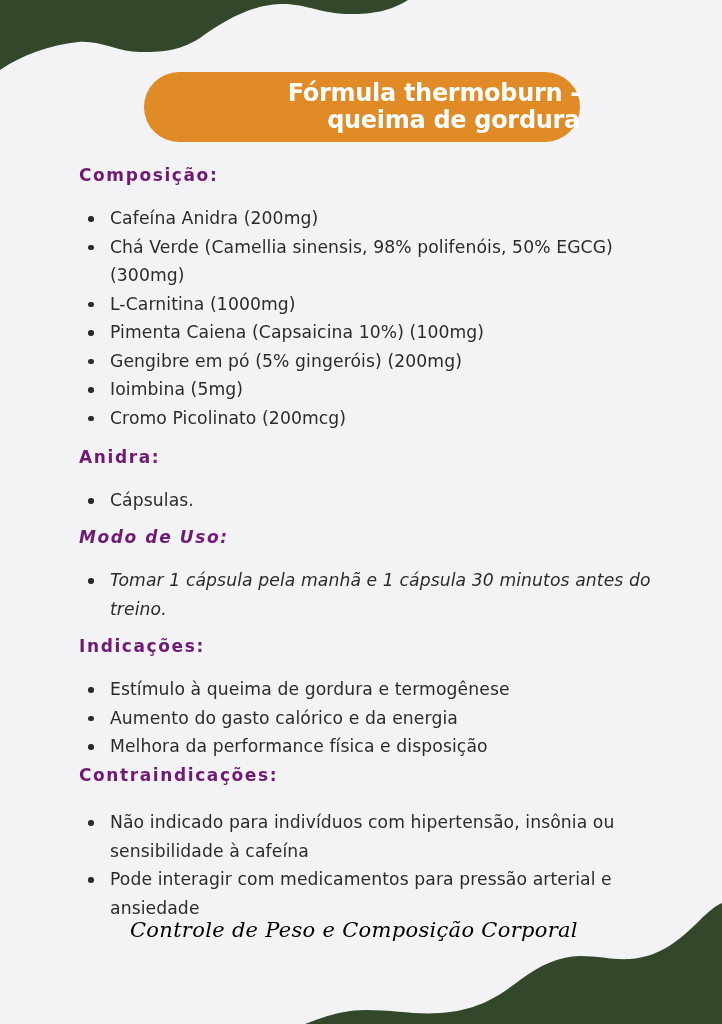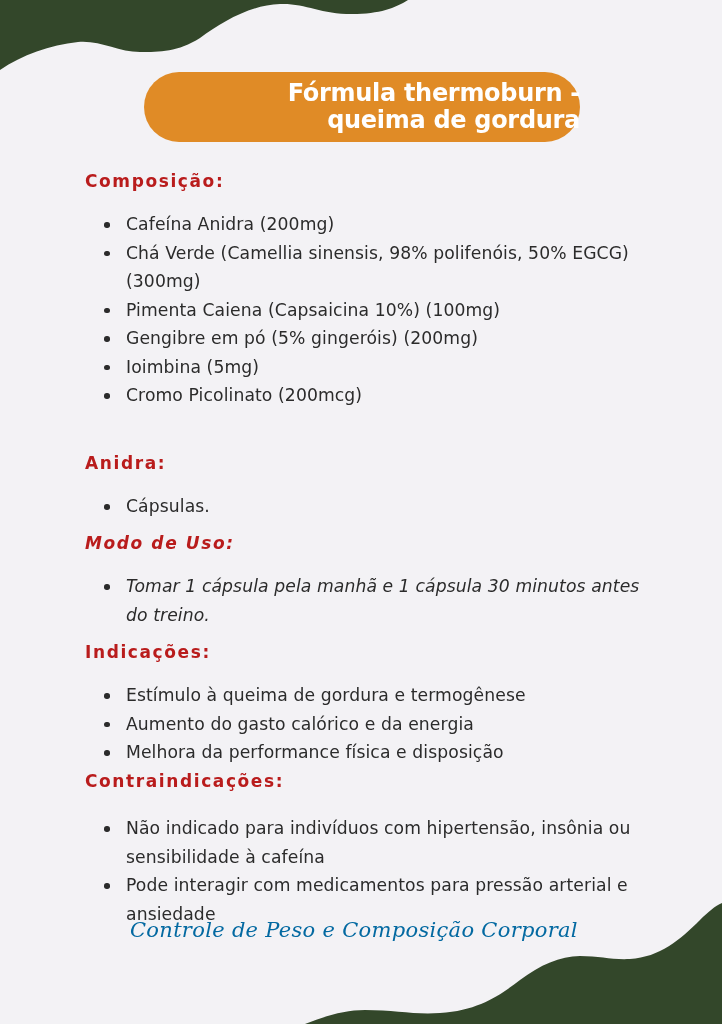--- a/index.html
+++ b/index.html
@@ -32,28 +32,28 @@
     .content {
       position: absolute;
       left: 73px; top: 154px;
       width: 590px;
     }
     .section-heading {
       font-family: "DejaVu Sans", sans-serif;
       font-weight: bold;
       font-size: 17px;
       letter-spacing: 1.6px;
-      color: #b91c1c;
-      margin: 12px;
+      color: #701a75;
+      margin: 6px;
       height: 30px;
       line-height: 30px;
     }
     ul.items {
       list-style: none;
-      margin: 16px; padding: 0;
+      margin: 0; padding: 0;
     }
     ul.items li {
       position: relative;
       padding-left: 37px;
       font-family: "DejaVu Sans", sans-serif;
       font-weight: normal;
       font-size: 17.2px;
       line-height: 28.5px;
       letter-spacing: 0.1px;
       color: #2b2b2b;
@@ -75,21 +75,21 @@
     .sec-indic { position: absolute; top: 471px; left: 0; width: 590px; }
     .sec-indic ul { margin-top: 14px; }
     .sec-contra { position: absolute; top: 600px; left: 0; width: 590px; }
     .sec-contra ul { margin-top: 18px; }
     .footer-script {
       position: absolute;
       left: 130px; top: 918px;
       font-family: "DejaVu Serif", serif;
       font-style: italic;
       font-size: 21px;
-      color: #0369a1;
+      color: #000000;
       letter-spacing: 0.3px;
     }
   </style>
 </head>
 <body>
 
 <svg class="wave wave-top" width="722" height="1024" viewBox="0 0 722 1024">
   <path d="M0,0 L408,0 C395,8 380,14 352,14 C320,14 305,3 280,4 C250,5 222,22 200,38 C178,52 160,52 140,52 C118,52 100,40 78,42 C50,45 22,55 0,70 Z" fill="#33472A"></path>
   <path d="M305,1024 C325,1016 345,1010 365,1010 C395,1010 415,1015 440,1013 C480,1010 500,995 520,980 C540,965 560,956 580,956 C600,956 612,960 630,959 C660,957 680,940 700,920 C708,912 715,906 722,903 L722,1024 Z" fill="#33472A"></path>
 </svg>
@@ -99,20 +99,21 @@
   <span>queima de gordura</span>
 </div>
 
 <div class="content">
 
   <div class="sec-composicao">
     <h2 class="section-heading">Composição:</h2>
     <ul class="items">
       <li>Cafeína Anidra (200mg)</li>
       <li>Chá Verde (Camellia sinensis, 98% polifenóis, 50% EGCG) (300mg)</li>
+      <li>L-Carnitina (1000mg)</li>
       <li>Pimenta Caiena (Capsaicina 10%) (100mg)</li>
       <li>Gengibre em pó (5% gingeróis) (200mg)</li>
       <li>Ioimbina (5mg)</li>
       <li>Cromo Picolinato (200mcg)</li>
     </ul>
   </div>
 
   <div class="sec-formato">
     <h2 class="section-heading">Anidra:</h2>
     <ul class="items">

